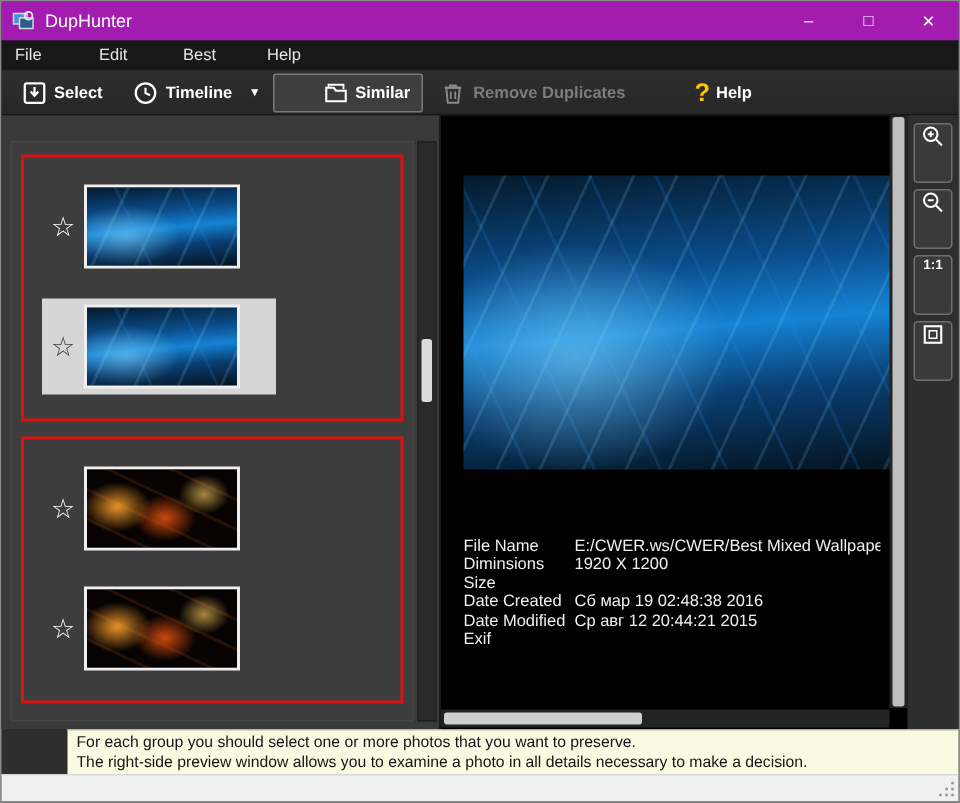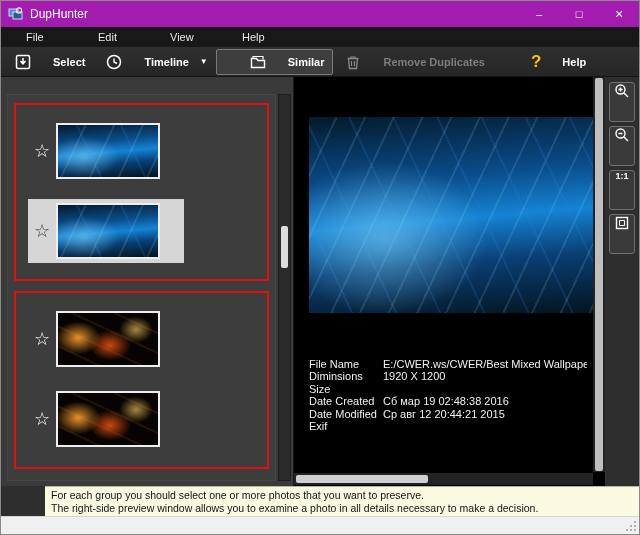--- a/index.html
+++ b/index.html
@@ -12,27 +12,27 @@
   .titlebar { height:26px; background:#a21caf; display:flex; align-items:center;
               color:#fff; font-size:12px; flex:0 0 auto; }
   .app-icon { width:16px; height:16px; margin:0 6px 0 7px; flex:0 0 auto; }
   .win-controls { margin-left:auto; display:flex; height:100%; }
   .win-btn { width:40px; display:flex; align-items:center; justify-content:center;
              color:#fff; font-size:11px; cursor:default; }
 
   
   .menubar { height:20px; background:#181818; display:flex; align-items:center;
              color:#e6e6e6; font-size:11px; flex:0 0 auto; }
-  .menu-item { padding:0 18px 0 9px; min-width:56px;margin-left:16px; }
+  .menu-item { padding:0 18px 0 9px; min-width:56px; }
 
   
   .toolbar { height:30px; background:linear-gradient(#2f2f2f,#262626);
              border-bottom:1px solid #151515; display:flex; align-items:center;
              padding:0 4px; gap:2px; flex:0 0 auto; }
-  .tb-btn { display:flex; align-items:center; gap:21px; color:#fff; font-size:11px;
+  .tb-btn { display:flex; align-items:center; gap:4px; color:#fff; font-size:11px;
             font-weight:bold; padding:3px 8px; height:26px; border:1px solid transparent; }
   .tb-btn.selected { background:#3e3e3e; border:1px solid #7a7a7a; border-radius:2px;padding-left:32px; }
   .tb-btn.disabled { color:#7d7d7d; }
   .tb-drop { color:#fff; font-size:8px; padding:0 6px 0 0; height:26px;
              display:flex; align-items:center; }
   .tb-icon { width:18px; height:18px; display:block; }
 
   
   .main { flex:1 1 auto; display:flex; min-height:0; background:#2e2e2e; }
 
@@ -120,21 +120,21 @@
     <div class="win-controls">
       <div class="win-btn">–</div>
       <div class="win-btn">□</div>
       <div class="win-btn">✕</div>
     </div>
   </div>
 
   <div class="menubar">
     <span class="menu-item">File</span>
     <span class="menu-item">Edit</span>
-    <span class="menu-item">View</span>
+    <span class="menu-item">Best</span>
     <span class="menu-item">Help</span>
   </div>
 
   <div class="toolbar">
     <div class="tb-btn">
       <svg class="tb-icon" viewBox="0 0 18 18">
         <rect x="2.5" y="2.5" width="13" height="13" rx="1.5" fill="none" stroke="#fff" stroke-width="1.5"></rect>
         <path d="M9 5 v5 M6.5 8 L9 10.8 L11.5 8" fill="none" stroke="#fff" stroke-width="1.5"></path>
       </svg>
       <span>Select</span>

